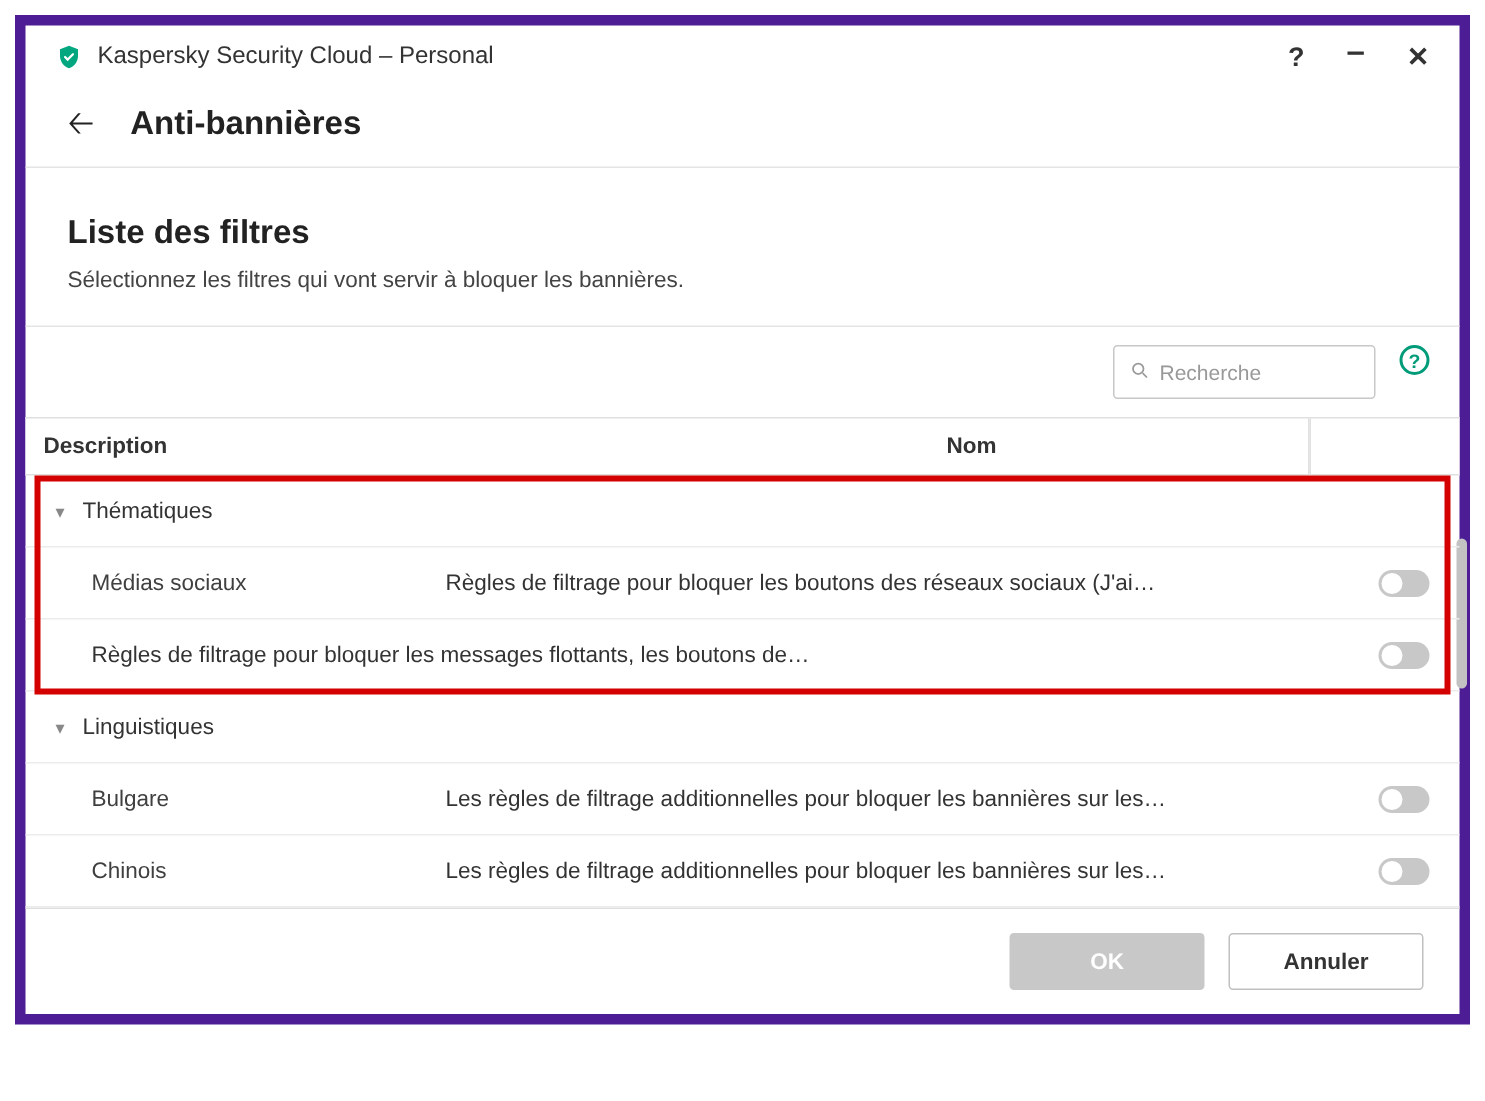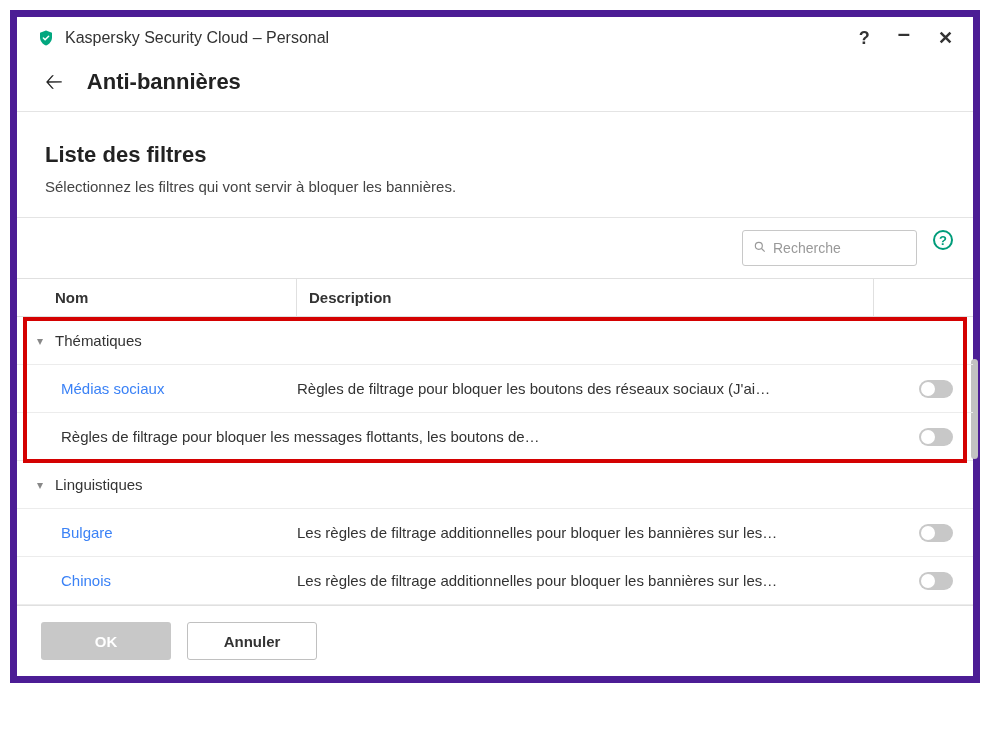--- a/index.html
+++ b/index.html
@@ -154,21 +154,21 @@
   .group-row .name {
     font-size: 15px;
     color: #333;
   }
   .item-row {
     padding: 12px 20px 12px 44px;
   }
   .item-row .name {
     width: 236px;
     font-size: 15px;
-    color: #3b82f6;
+    color: #404040;
     flex-shrink: 0;
   }
   .item-row .desc {
     flex: 1;
     font-size: 15px;
     color: #333;
     white-space: nowrap;
     overflow: hidden;
     text-overflow: ellipsis;
     padding-right: 4px;
@@ -187,21 +187,21 @@
     position: absolute;
     width: 14px; height: 14px;
     background: #fff;
     border-radius: 50%;
     top: 2px; left: 2px;
   }
   .footer {
     border-top: 1px solid #e0e0e0;
     padding: 16px 24px;
     display: flex;
-    justify-content: flex-start;
+    justify-content: flex-end;
     gap: 16px;
   }
   .btn {
     min-width: 130px;
     height: 38px;
     border-radius: 3px;
     font-size: 15px;
     font-weight: 600;
     display: flex;
     align-items: center;
@@ -266,22 +266,22 @@
             <circle cx="10" cy="10" r="6" stroke="#999" stroke-width="2" fill="none"></circle>
             <line x1="15" y1="15" x2="20" y2="20" stroke="#999" stroke-width="2"></line>
           </svg>
       </span>
       <input type="text" placeholder="Recherche" style="">
     </div>
     <div class="help-circle">?</div>
   </div>
 
   <div class="table-head">
+    <div class="col col-desc">Description</div>
     <div class="col col-name">Nom</div>
-    <div class="col col-desc">Description</div>
     <div class="col col-toggle"></div>
   </div>
 
   <div class="list-body">
     <div class="highlight-box"></div>
 
     <div class="group-row">
       <span class="chevron">▾</span>
       <span class="name">Thématiques</span>
     </div>

